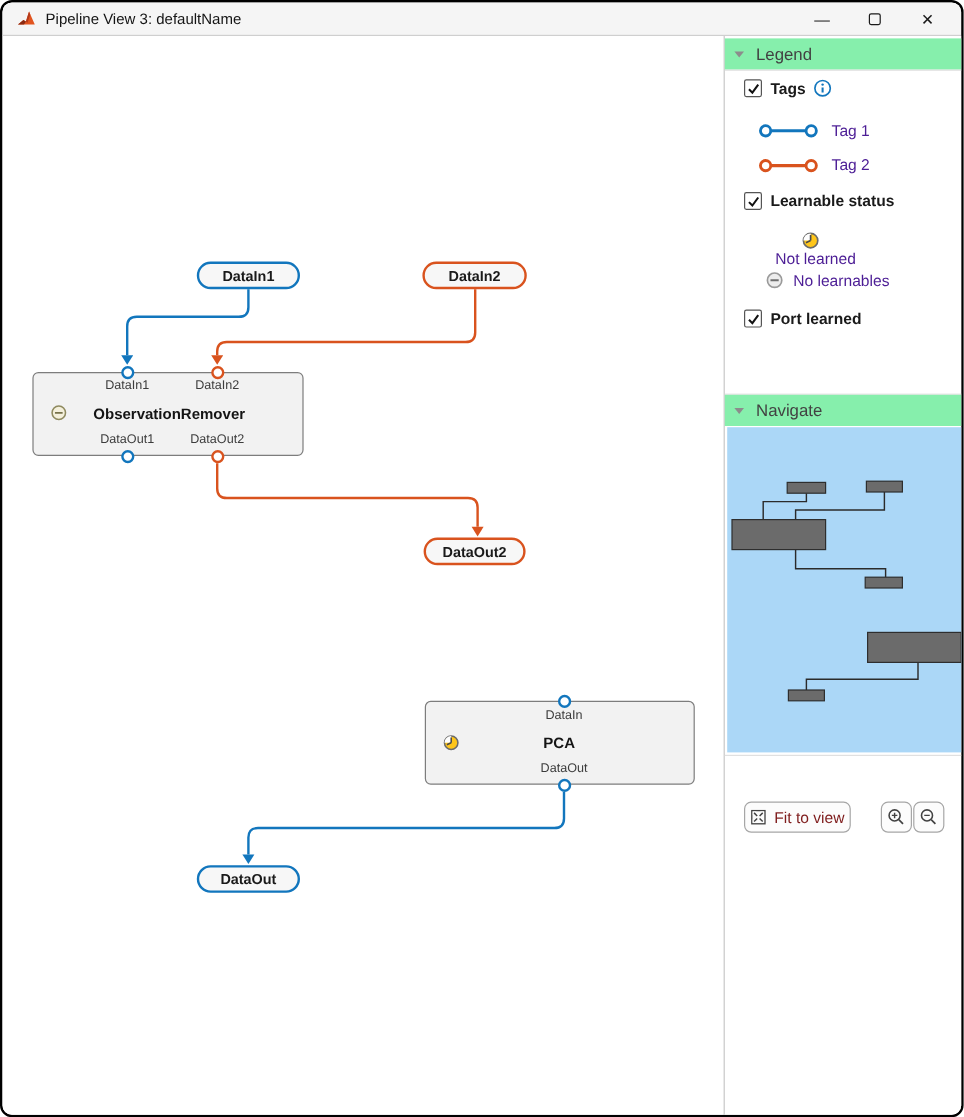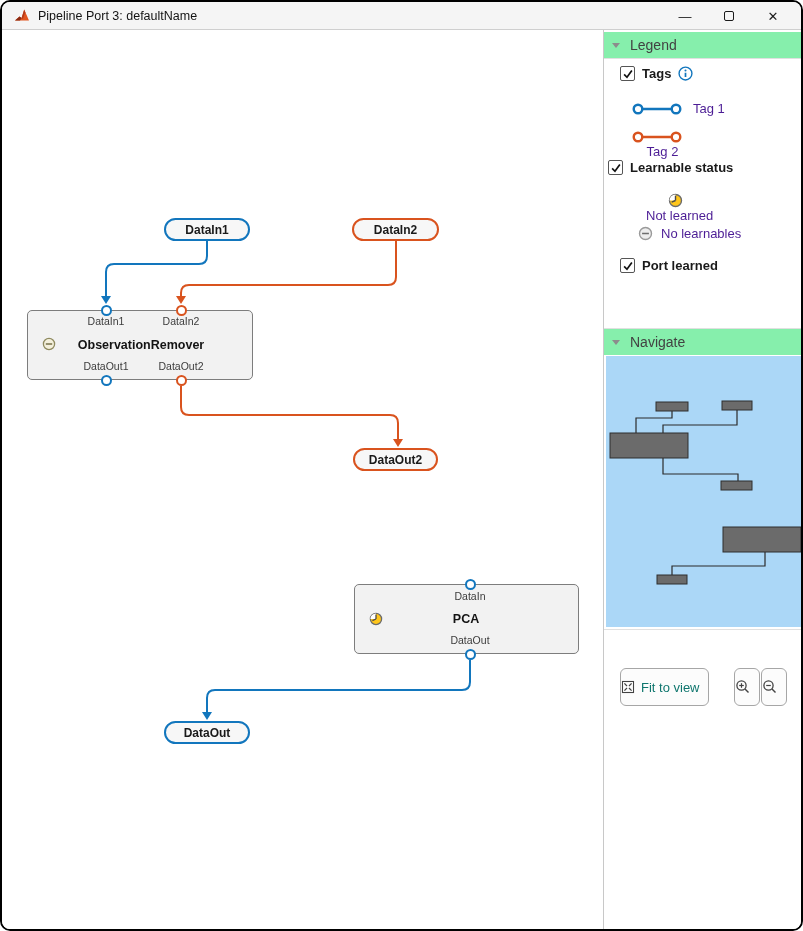--- a/index.html
+++ b/index.html
@@ -54,36 +54,36 @@
   }
   .section-header .hdr-label { margin-left:10px; font-size:14px; color:#424242; }
   .hline { position:absolute; left:0; width:100%; height:1px; background:#e0e0e0; }
   .checkbox-row { position:absolute; display:flex; align-items:center; }
   .checkbox { width:15px; height:15px; border:1.4px solid #555; border-radius:2px; background:#fff;
               display:flex; align-items:center; justify-content:center; }
   .cb-label { margin-left:7px; font-size:13px; font-weight:bold; color:#1a1a1a; }
   .legend-item-label { font-size:13px; color:#4c1d95; }
   #minimap { position:absolute; left:2px; top:326px; width:196px; height:271px; background:#abd7f7; }
   .nav-btn {
-    position:absolute; height:38px; border:1px solid #a6a6a6; border-radius:6px; background:#fcfcfc;
-    display:flex; align-items:center; justify-content:flex-start; font-size:13px; color:#0f766e; cursor:default;
+    position:absolute; height:26px; border:1px solid #a6a6a6; border-radius:6px; background:#fcfcfc;
+    display:flex; align-items:center; justify-content:center; font-size:13px; color:#7f1d1d; cursor:default;
   }
 </style>
 </head>
 <body>
 
 <div id="window">
 
   <div id="titlebar">
     <svg class="app-icon" viewBox="0 0 16 16">
       <polygon points="1,12.5 5.5,8.6 7.6,9.9 10.2,1.5 15,12.5" fill="#e1541f"></polygon>
       <polygon points="1,12.5 5.5,8.6 7.6,9.9 6,12.5" fill="#8a2a12"></polygon>
       <polygon points="7.6,9.9 10.2,1.5 11.2,4.2 8.9,11" fill="#b3391a"></polygon>
     </svg>
-    <span class="title">Pipeline Port 3: defaultName</span>
+    <span class="title">Pipeline View 3: defaultName</span>
     <div class="win-controls">
       <div class="win-btn">
         <span>—</span>
       </div>
       <div class="win-btn">
         <span class="box"></span>
       </div>
       <div class="win-btn">
         <span>✕</span>
       </div>
@@ -172,30 +172,30 @@
 
     <div style="position:absolute; left:28px; top:71px; display:flex; align-items:center;">
       <svg width="50" height="14" viewBox="0 0 50 14">
         <line x1="5" y1="7" x2="45" y2="7" stroke="#1276bd" stroke-width="2.6"></line>
         <circle cx="6" cy="7" r="4.3" fill="#fff" stroke="#1276bd" stroke-width="2.4"></circle>
         <circle cx="44" cy="7" r="4.3" fill="#fff" stroke="#1276bd" stroke-width="2.4"></circle>
       </svg>
       <span class="legend-item-label" style="margin-left:11px;">Tag 1</span>
     </div>
 
-    <div style="position:absolute; left:28px; top:100px; display:flex; align-items:center;flex-direction:column;">
+    <div style="position:absolute; left:28px; top:100px; display:flex; align-items:center;">
       <svg width="50" height="14" viewBox="0 0 50 14">
         <line x1="5" y1="7" x2="45" y2="7" stroke="#d9531e" stroke-width="2.6"></line>
         <circle cx="6" cy="7" r="4.3" fill="#fff" stroke="#d9531e" stroke-width="2.4"></circle>
         <circle cx="44" cy="7" r="4.3" fill="#fff" stroke="#d9531e" stroke-width="2.4"></circle>
       </svg>
       <span class="legend-item-label" style="margin-left:11px;">Tag 2</span>
     </div>
 
-    <div class="checkbox-row" style="left:4px; top:130px;">
+    <div class="checkbox-row" style="left:16px; top:130px;">
       <div class="checkbox">
         <svg width="12" height="12" viewBox="0 0 14 14">
           <polyline points="2.5,7.5 5.8,10.8 11.5,3" fill="none" stroke="#111" stroke-width="2"></polyline>
         </svg>
       </div>
       <span class="cb-label">Learnable status</span>
     </div>
 
     <div style="position:absolute; left:34px; top:163px; display:flex; align-items:center;flex-direction:column;">
       <svg width="15" height="15" viewBox="0 0 14 14">

